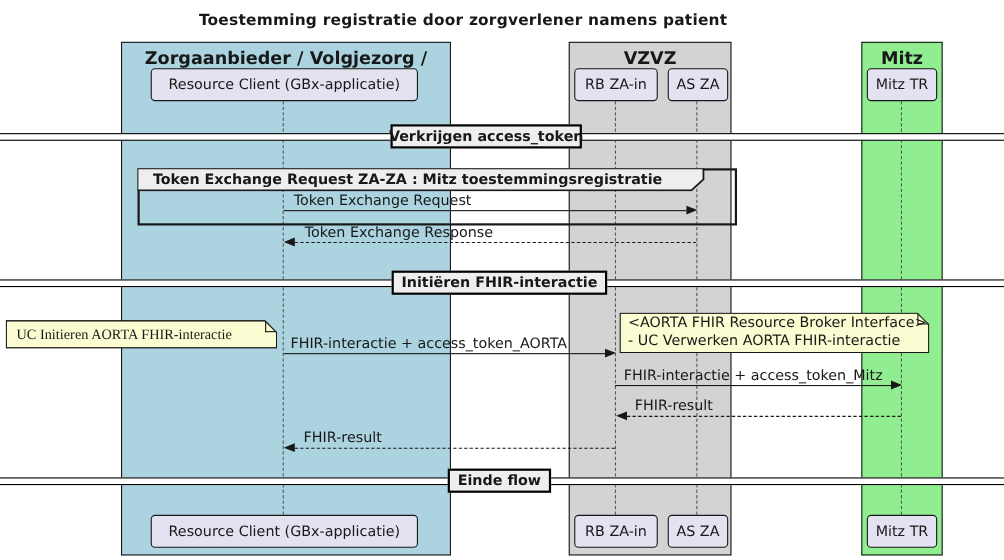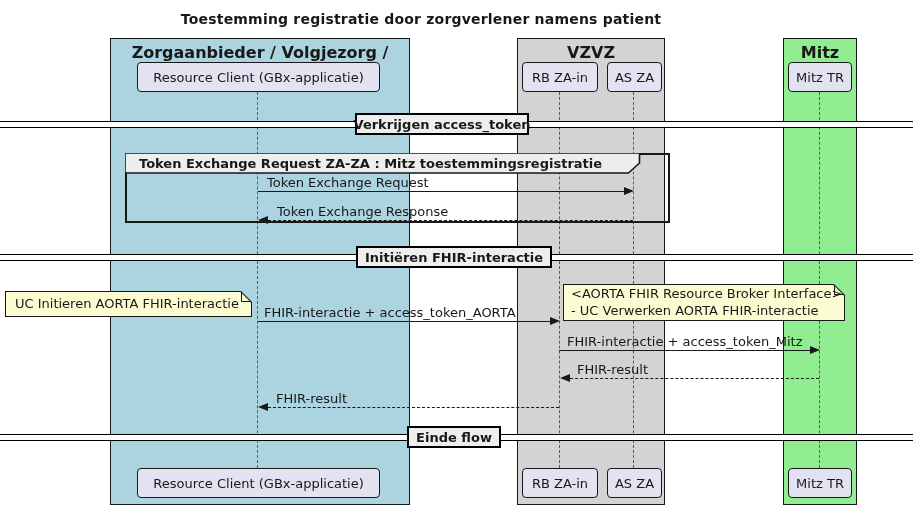--- a/index.html
+++ b/index.html
@@ -37,37 +37,37 @@
     border-top:1.5px solid #000;border-bottom:1.5px solid #000;background:#fff;z-index:3;}
   .dl-1{top:121px}.dl-2{top:254px}.dl-3{top:434px}
   .divlabel{position:absolute;height:22px;box-sizing:border-box;background:#EEEEEE;
     border:2px solid #000;font-weight:bold;font-size:13px;display:flex;align-items:center;
     justify-content:center;white-space:nowrap;z-index:5;}
   .dv-1{left:355px;top:113px;width:174px}
   .dv-2{left:356px;top:246px;width:196px}
   .dv-3{left:407px;top:426px;width:94px}
 
   
-  .frame{position:absolute;left:125px;top:153px;width:545px;height:70px;
+  .frame{position:absolute;left:125px;top:153px;width:545px;height:52px;
     box-sizing:border-box;border:2px solid #181818;z-index:4;}
   .frame-head{position:absolute;left:-2px;top:-2px;z-index:1;}
   .frame-title{position:absolute;left:12px;top:1px;font-size:13px;font-weight:bold;
     white-space:nowrap;z-index:2;}
 
   
   .note{position:absolute;z-index:5;}
   .note .bg{position:absolute;inset:0;background:#181818;
     clip-path:polygon(0 0, calc(100% - 11px) 0, 100% 11px, 100% 100%, 0 100%);}
   .note .inner{position:absolute;inset:1px;background:#FCFCD2;
     clip-path:polygon(0 0, calc(100% - 10.5px) 0, 100% 10.5px, 100% 100%, 0 100%);}
   .note .fold{position:absolute;top:1px;right:1px;width:10px;height:10px;
     box-sizing:border-box;border-left:1px solid #181818;border-bottom:1px solid #181818;}
   .note .ntext{position:absolute;font-size:13px;white-space:nowrap;z-index:2;}
   .note1{left:5px;top:291px;width:247px;height:26px;}
-  .note1 .ntext{left:10px;top:0;line-height:26px;}
+  .note1 .ntext{left:10px;top:0;line-height:26px;font-family:Liberation Serif, serif;}
   .note2{left:563px;top:284px;width:282px;height:37px;}
   .note2 .ntext{left:8px;top:2px;line-height:16.5px;}
 
   
   .msg-label{position:absolute;font-size:13px;white-space:nowrap;z-index:5;}
   .msg-line{position:absolute;height:0;border-top:1.3px solid #181818;z-index:5;}
   .msg-line.dashed{border-top:1.1px dashed #181818;}
   .arrow{position:absolute;width:0;height:0;z-index:5;
     border-top:4.5px solid transparent;border-bottom:4.5px solid transparent;}
   .arrow.r{border-left:10px solid #181818;}

